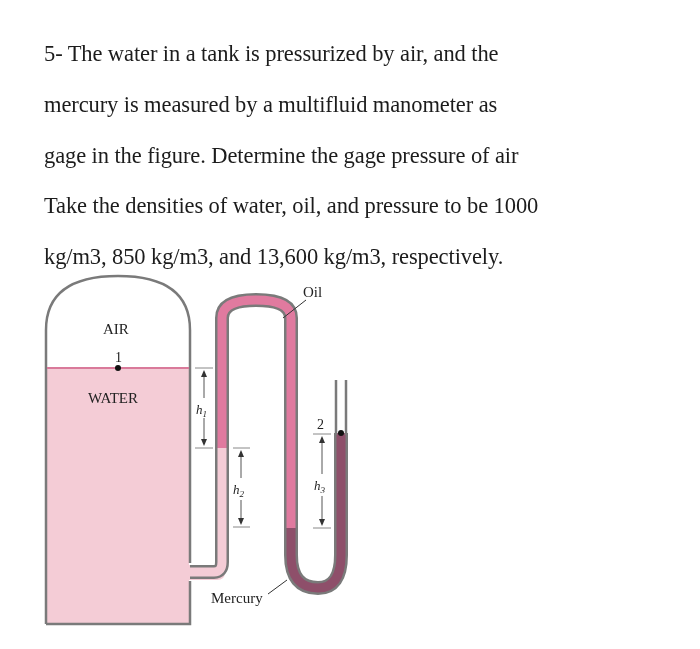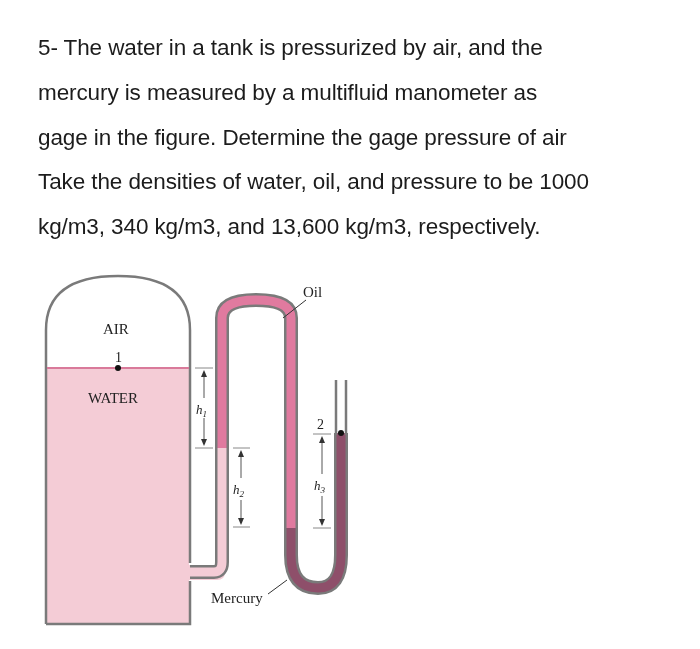--- a/index.html
+++ b/index.html
@@ -3,33 +3,33 @@
 <meta charset="utf-8">
 <style>
   html, body { margin: 0; padding: 0; background: #ffffff; }
   body { width: 700px; height: 649px; position: relative; overflow: hidden; }
   .problem {
     position: absolute; left: 30px; top: 22px; width: 650px;
     font-family: "Liberation Sans", sans-serif;
     font-size: 22.5px; line-height: 36.8px; color: #1c1c1c;
     letter-spacing: -0.1px;
   }
-  .problem p { margin: 8px; white-space: nowrap; }
+  .problem p { margin: 14px; white-space: nowrap; font-family: Liberation Serif, serif; }
   svg.figure { position: absolute; left: 0; top: 0; }
   .lbl { font-family: "Liberation Serif", serif; fill: #222; }
 </style>
 </head>
 <body>
 
 <div class="problem">
   <p>5- The water in a tank is pressurized by air, and the</p>
   <p>mercury is measured by a multifluid manometer as</p>
   <p>gage in the figure. Determine the gage pressure of air</p>
   <p>Take the densities of water, oil, and pressure to be 1000</p>
-  <p>kg/m3, 340 kg/m3, and 13,600 kg/m3, respectively.</p>
+  <p>kg/m3, 850 kg/m3, and 13,600 kg/m3, respectively.</p>
 </div>
 
 <svg class="figure" width="700" height="649" viewBox="0 0 700 649">
 
   <rect x="47" y="368" width="142" height="255" fill="#f4ccd6"></rect>
 
   <path d="M189 565 L215 565 L215 330 L225 330 L225 572 Q225 580 217 580 L189 580 Z" fill="#f4ccd6"></path>
 
   <path d="M46 624 L46 330 Q46 276 118 276 Q190 276 190 330 L190 563" fill="none" stroke="#7a7a7a" stroke-width="2.5"></path>
   <path d="M46 624 L190 624 L190 581" fill="none" stroke="#7a7a7a" stroke-width="2.5"></path>

